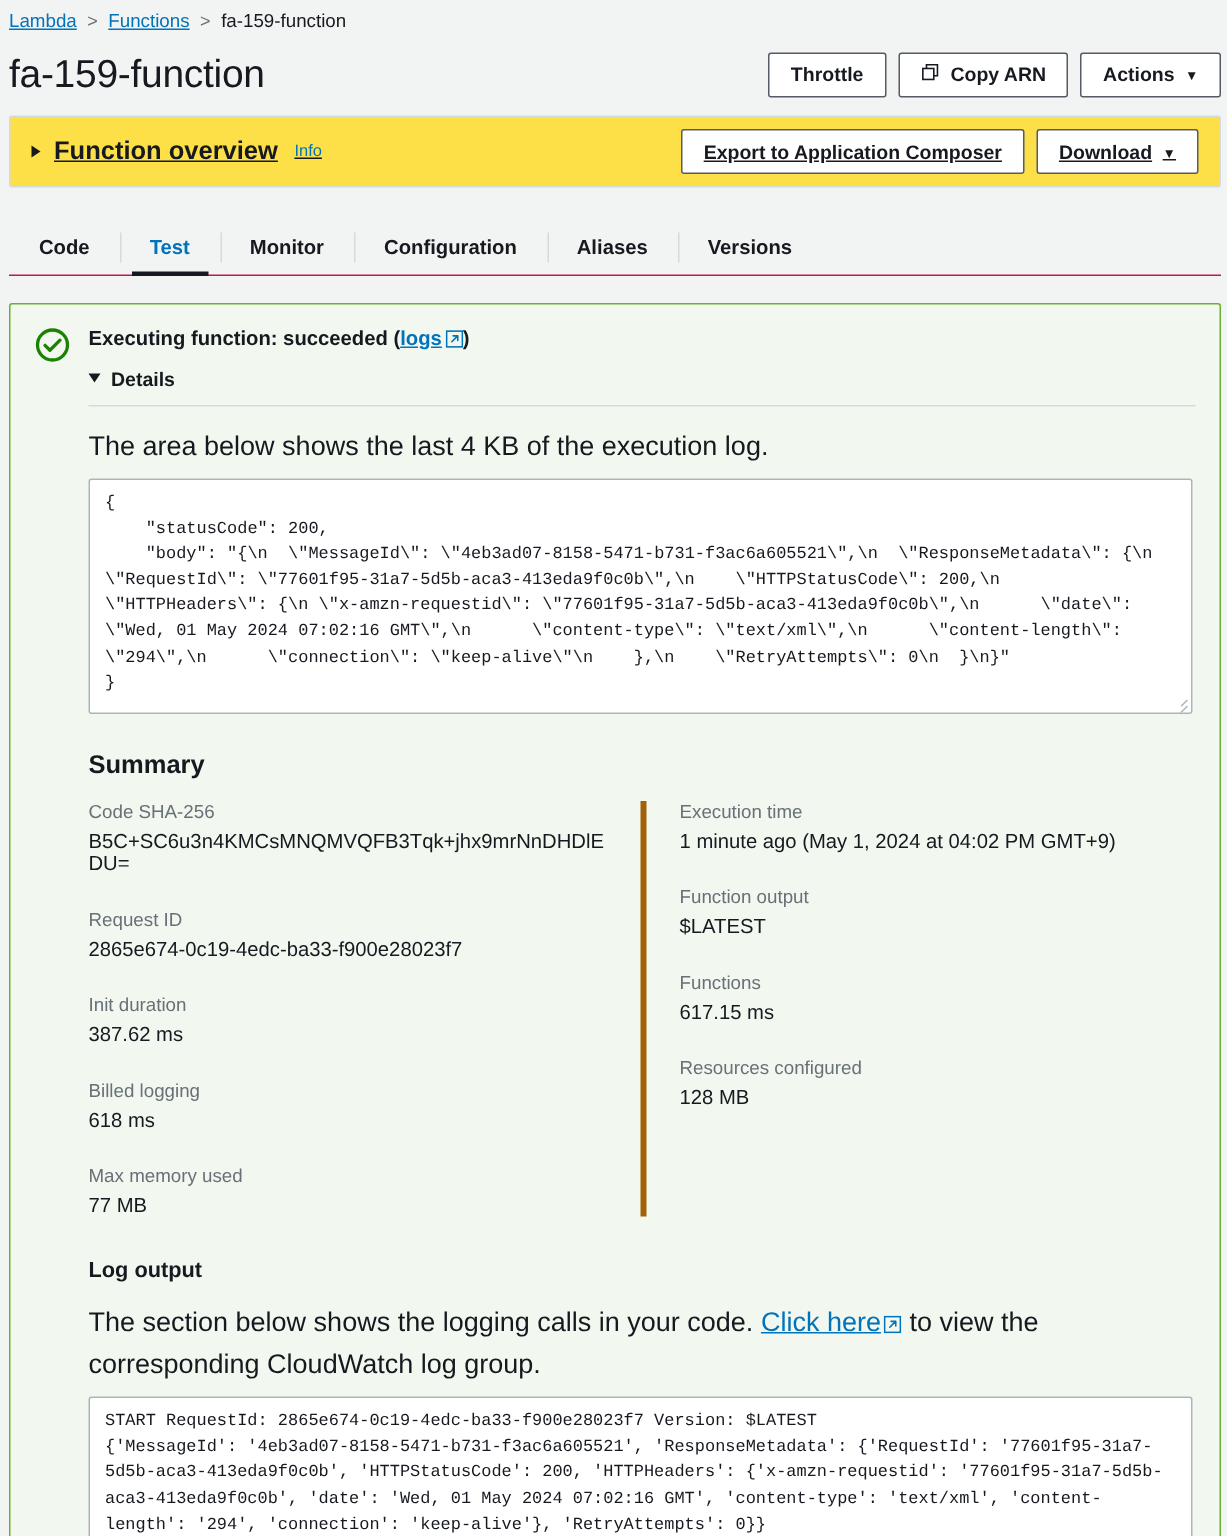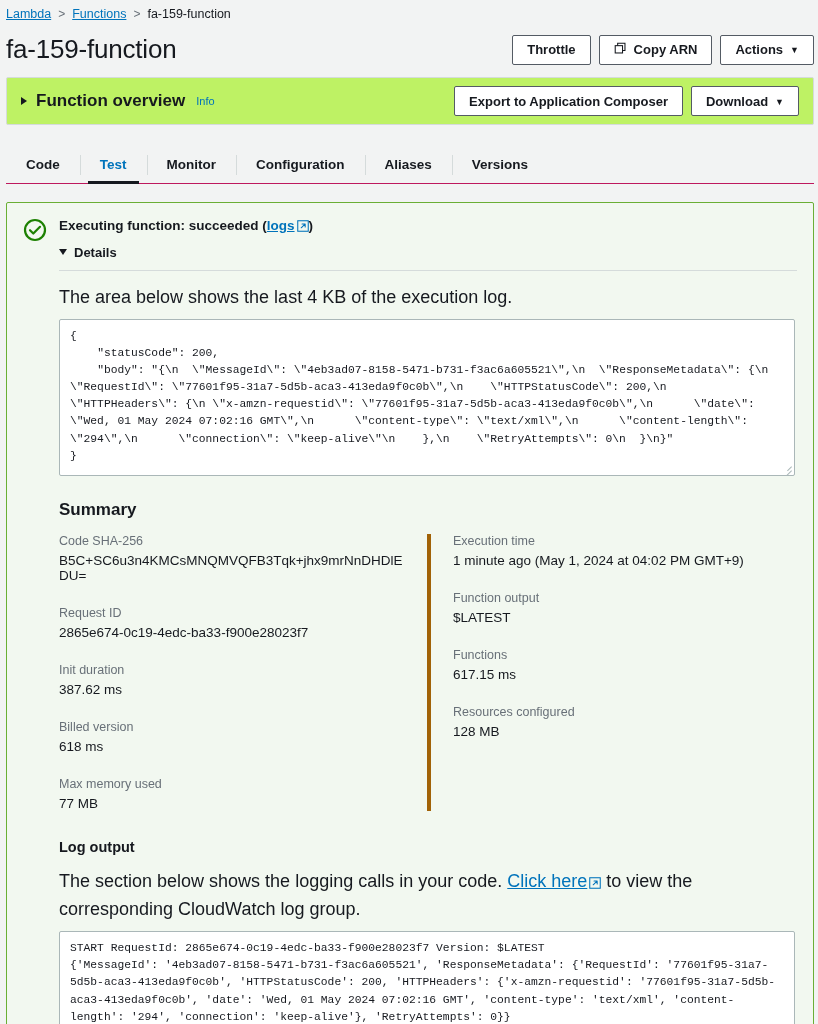--- a/index.html
+++ b/index.html
@@ -62,29 +62,30 @@
     align-items: center;
     justify-content: center;
     gap: 7px;
     cursor: pointer;
     white-space: nowrap;
   }
   .caret { font-size: 9px; line-height: 1; position: relative; top: 1px; }
 
   
   .overview-card {
-    background: #bef264;
+    background: #fde047;
     border: 1px solid #d5dbdb;
     border-radius: 2px;
     margin: 0 4px 0 6px;
     padding: 12px 14px;
     display: flex;
     align-items: center;
     justify-content: space-between;
     height: 48px;
+    text-decoration: underline;
   }
   .overview-left { display: flex; align-items: center; gap: 9px; }
   .tri-right {
     width: 0; height: 0;
     border-left: 6px solid #16191f;
     border-top: 4.5px solid transparent;
     border-bottom: 4.5px solid transparent;
     cursor: pointer;
   }
   .overview-title { font-size: 17px; font-weight: bold; color: #16191f; }
@@ -342,21 +343,21 @@
           </div>
           <div class="sum-item">
             <div class="sum-label">Request ID</div>
             <div class="sum-value">2865e674-0c19-4edc-ba33-f900e28023f7</div>
           </div>
           <div class="sum-item">
             <div class="sum-label">Init duration</div>
             <div class="sum-value">387.62 ms</div>
           </div>
           <div class="sum-item">
-            <div class="sum-label">Billed version</div>
+            <div class="sum-label">Billed logging</div>
             <div class="sum-value">618 ms</div>
           </div>
           <div class="sum-item">
             <div class="sum-label">Max memory used</div>
             <div class="sum-value">77 MB</div>
           </div>
         </div>
         <div class="sum-col right">
           <div class="sum-item">
             <div class="sum-label">Execution time</div>

